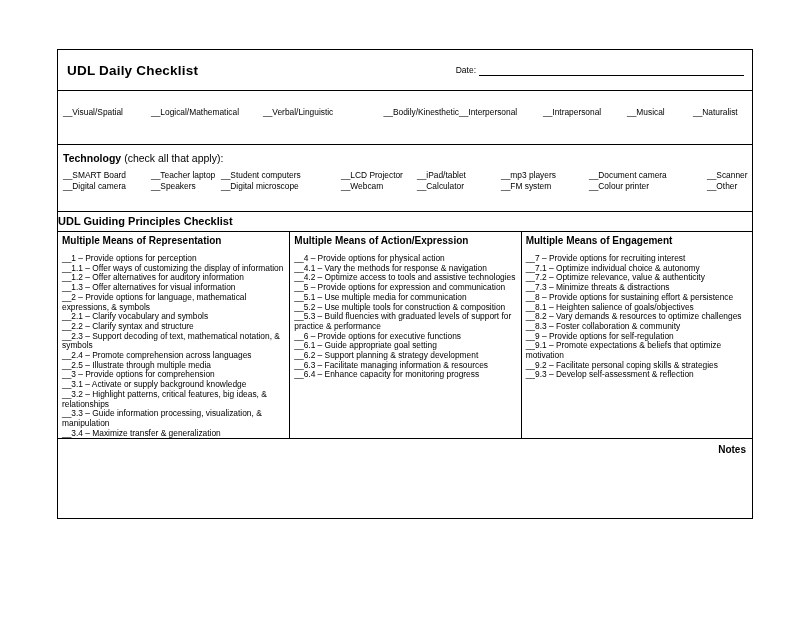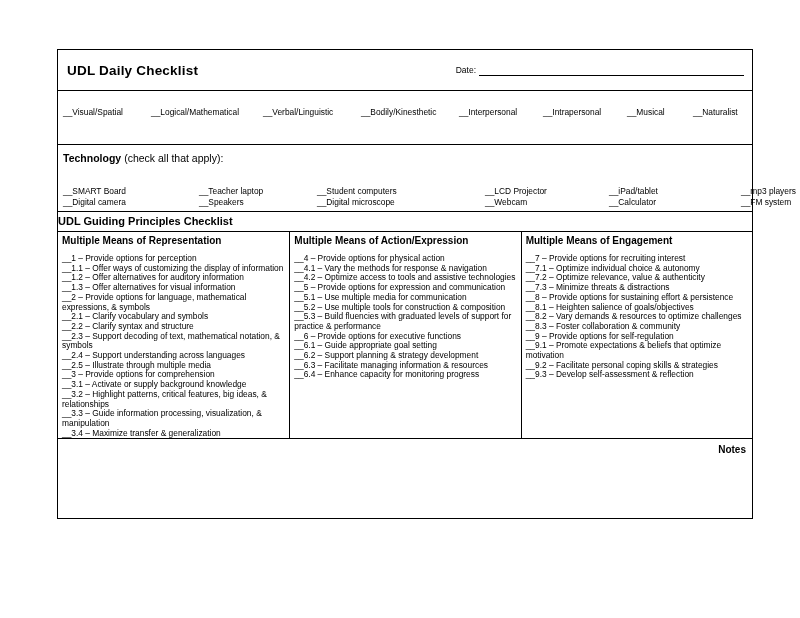--- a/index.html
+++ b/index.html
@@ -15,25 +15,25 @@
   .mi-row{flex:0 0 54px;}
   .tech-row{flex:0 0 67px;}
   .sec-heading{font-size:10.5px;}
   .sec-heading b{font-weight:bold;}
   .sec-heading span{margin-left:3px;}
   .mi-items{display:flex;margin-top:9px;font-size:8.4px;white-space:nowrap;}
   .mi-items>span{flex:0 0 auto;}
   .mi-items>span:nth-child(1){width:88px;}
   .mi-items>span:nth-child(2){width:112px;}
   .mi-items>span:nth-child(3){width:98px;}
-  .mi-items>span:nth-child(4){width:98px;}
+  .mi-items>span:nth-child(4){width:98px;text-align:right;}
   .mi-items>span:nth-child(5){width:84px;}
   .mi-items>span:nth-child(6){width:84px;}
   .mi-items>span:nth-child(7){width:66px;}
-  .tech-cols{display:flex;margin-top:22px;font-size:8.4px;line-height:11px;white-space:nowrap;gap:48px;}
+  .tech-cols{display:flex;margin-top:6px;font-size:8.4px;line-height:11px;white-space:nowrap;}
   .tech-col{flex:0 0 auto;}
   .tech-cols>div:nth-child(1){width:88px;}
   .tech-cols>div:nth-child(2){width:70px;}
   .tech-cols>div:nth-child(3){width:120px;}
   .tech-cols>div:nth-child(4){width:76px;}
   .tech-cols>div:nth-child(5){width:84px;}
   .tech-cols>div:nth-child(6){width:88px;}
   .tech-cols>div:nth-child(7){width:118px;}
   .ptitle-row{flex:0 0 19px;border-bottom:1px solid #000;text-align:left;font-weight:bold;font-size:11px;line-height:18px;}
   .pcols{flex:1 1 auto;min-height:0;display:flex;border-bottom:1px solid #000;}
@@ -119,21 +119,21 @@
         <div class="pcol-head">Multiple Means of Representation</div>
         <div class="pcol-items">
           <div>__1 – Provide options for perception</div>
           <div>__1.1 – Offer ways of customizing the display of information</div>
           <div>__1.2 – Offer alternatives for auditory information</div>
           <div>__1.3 – Offer alternatives for visual information</div>
           <div>__2 – Provide options for language, mathematical expressions, &amp; symbols</div>
           <div>__2.1 – Clarify vocabulary and symbols</div>
           <div>__2.2 – Clarify syntax and structure</div>
           <div>__2.3 – Support decoding of text, mathematical notation, &amp; symbols</div>
-          <div>__2.4 – Support understanding across languages</div>
+          <div>__2.4 – Promote comprehension across languages</div>
           <div>__2.5 – Illustrate through multiple media</div>
           <div>__3 – Provide options for comprehension</div>
           <div>__3.1 – Activate or supply background knowledge</div>
           <div>__3.2 – Highlight patterns, critical features, big ideas, &amp; relationships</div>
           <div>__3.3 – Guide information processing, visualization, &amp; manipulation</div>
           <div>__3.4 – Maximize transfer &amp; generalization</div>
         </div>
       </div>
 
       <div class="pcol">

